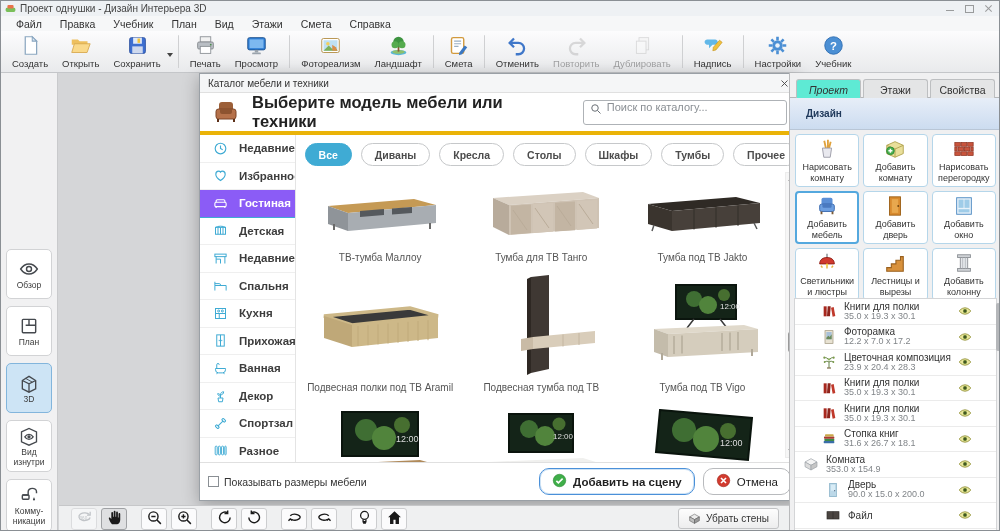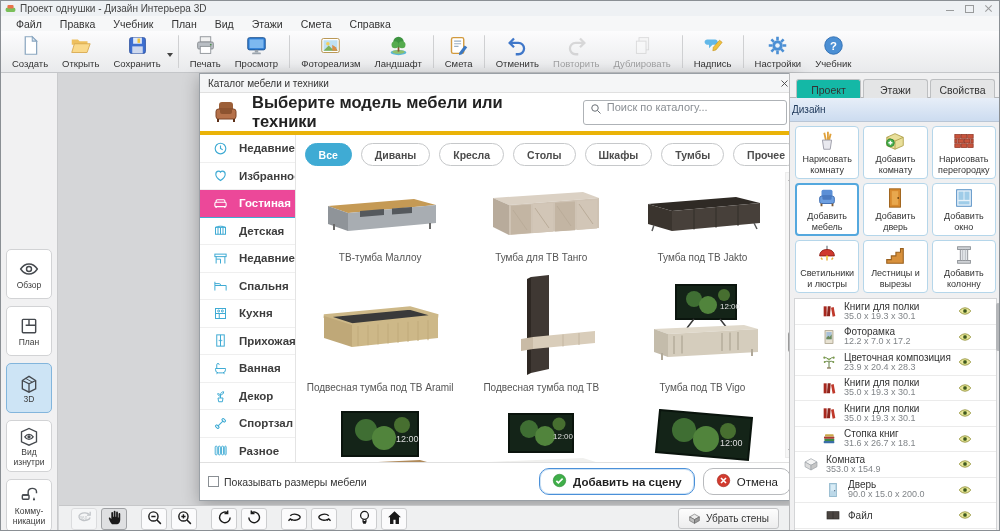--- a/index.html
+++ b/index.html
@@ -65,21 +65,21 @@
   .search-box { margin-left:auto; width:205px; height:25px; border:1px solid #aeb2b6; border-radius:3px; display:flex; align-items:flex-start; padding:0 6px; gap:5px; }
   .search-box svg{width:12px;height:12px;flex:0 0 auto;}
   .search-box input { border:none; outline:none; width:100%; font-size:11px; font-family:"Liberation Sans",sans-serif; color:#333; }
   .search-box input::placeholder { color:#8a8f94; }
 
   .dlg-body { position:absolute; left:0; top:61px; right:0; bottom:38px; display:flex; }
   .cats { width:160px; border-right:1px solid #e4e4e4; overflow:hidden; }
   .cat { height:27.5px; display:flex; align-items:center; gap:11px; padding-left:13px; border-bottom:1px solid #efefef; color:#3fabd4; }
   .cat .c-lbl { font-size:11.5px; font-weight:bold; color:#3d3d3d; }
   .cat .c-ic { width:15px; height:15px; } .cat .c-ic svg{width:15px;height:15px;display:block;}
-  .cat.active { background:#ec4899; border-bottom-color:#3fabd4; color:#fff; }
+  .cat.active { background:#8b5cf6; border-bottom-color:#3fabd4; color:#fff; }
   .cat.active .c-lbl { color:#fff; }
 
   .content { position:relative; flex:1; }
   .pills { display:flex; gap:9px; padding:8px 0 6px 9px; }
   .pill { height:23px; display:flex; align-items:center; padding:0 13px; border:1px solid #c6c8ca; border-radius:12px; font-size:10.5px; font-weight:bold; color:#4c4c4c; background:#fff; }
   .pill.active { background:#3fabd4; border-color:#3fabd4; color:#fff; }
 
   .grid { position:absolute; left:4px; top:37px; right:16px; bottom:0; overflow:hidden; display:grid; grid-template-columns:repeat(3,1fr); grid-template-rows:96px 130px 120px; }
   .cell { display:flex; flex-direction:column; align-items:center; justify-content:flex-end; padding-bottom:2px; }
   .cell .thumb { flex:1; display:flex; align-items:center; justify-content:center; }
@@ -97,22 +97,22 @@
   .chk-lbl { font-size:10.5px; color:#333;text-align:right; }
   .dlg-btns { margin-left:auto; display:flex; gap:8px; }
   .btn { height:27px; display:flex; align-items:center; gap:6px; padding:0 12px; background:#fff; border:1px solid #b8babd; border-radius:10px; font-size:11.5px; color:#222; }
   .btn svg{width:15px;height:15px;}
   .btn.primary { border:1px solid #4a90d9; box-shadow:0 0 0 1px #cfe3f5 inset; font-weight:bold; }
 
   
   .rpanel { position:absolute; left:788px; top:0; width:212px; height:459px; background:#f0f0f1; border-left:1px solid #b9babc; }
   .tabs { display:flex; padding:5px 6px 0; gap:2px; border-bottom:1px solid #b4b6b8; height:25px; }
   .tab { flex:1; font-size:10.5px; color:#333; text-align:center; padding-top:4px; background:#e4e5e6; border:1px solid #bdbfc1; border-bottom:none; border-radius:3px 3px 0 0; position:relative; top:1px; }
-  .tab.active { background:#14b8a6; font-weight:normal; }
-  .sec-hd { height:24px; background:linear-gradient(#e7eef8,#ccdcf0); border-bottom:1px solid #b9c6d6; display:flex; align-items:center; padding:0 2px; font-size:10px; font-weight:normal; color:#203a5c; }
+  .tab.active { background:#5eead4; font-weight:normal;font-style:italic; }
+  .sec-hd { height:32px; background:linear-gradient(#e7eef8,#ccdcf0); border-bottom:1px solid #b9c6d6; display:flex; align-items:center; padding:0 16px; font-size:10px; font-weight:bold; color:#203a5c; }
   .design-grid { display:grid; grid-template-columns:repeat(3,1fr); gap:4px; padding:4px 5px; }
   .dbtn { height:53px; background:#fff; border:1px solid #b5d6ea; border-radius:4px; display:flex; flex-direction:column; align-items:center; justify-content:center; gap:2px; padding:2px; }
   .dbtn .d-ic{width:22px;height:22px;} .dbtn .d-ic svg{width:22px;height:22px;}
   .dbtn .d-lbl{font-size:9px; color:#333; text-align:center; line-height:1.12;}
   .dbtn.active { border:2px solid #54a8de; }
   .objs-hd { height:16px; background:linear-gradient(#e7eef8,#ccdcf0); border-top:1px solid #dfe8f4; border-bottom:1px solid #b9c6d6; display:flex; align-items:center; padding:0 7px; font-size:10px; color:#203a5c; }
   .objs-hd .oh-title{font-weight:bold;}
   .objs-hd .view-lbl{margin-left:auto; font-size:9px; font-weight:normal; color:#2c486e; margin-right:4px;}
   .objs-hd .lv-ic{width:14px;height:14px;border:1px solid #9ab0c6;background:#fff;border-radius:2px;display:flex;align-items:center;justify-content:center;}
   .objs-hd .lv-ic svg{width:11px;height:11px;}
@@ -605,21 +605,21 @@
 
               <div class="cell">
                 <span class="thumb">
                   <svg viewBox="0 0 132 62" width="132" height="62">
                     <polygon points="10,22 96,14 124,22 38,31" fill="#3a3a3a" stroke="#cdb888" stroke-width="3.5"></polygon>
                     <polygon points="10,22 38,31 38,53 10,44" fill="#bfa878"></polygon>
                     <polygon points="38,31 124,22 124,44 38,53" fill="#cdb888"></polygon>
                     <path d="M44 32v20M54 31.2v20M64 30.4v20M74 29.5v20M84 28.7v20M94 27.8v20M104 27v20M114 26.2v20" stroke="#c0aa7a" stroke-width="1"></path>
                   </svg>
                 </span>
-                <span class="i-lbl">Подвесная тумба под ТВ Aramil</span>
+                <span class="i-lbl">Подвесная полки под ТВ Aramil</span>
               </div>
 
               <div class="cell">
                 <span class="thumb">
                   <svg viewBox="0 0 132 104" width="132" height="104">
                     <polygon points="52,6 56,4 56,100 52,102" fill="#2e2823"></polygon>
                     <polygon points="56,4 74,2 74,96 56,100" fill="#3f3833"></polygon>
                     <polygon points="58,64 120,58 120,70 58,76" fill="#d9cdba"></polygon>
                     <polygon points="58,64 46,66 46,78 58,76" fill="#c9bba6"></polygon>
                     <path d="M88 61.5v12M104 60v12" stroke="#c4b6a1" stroke-width="1"></path>

